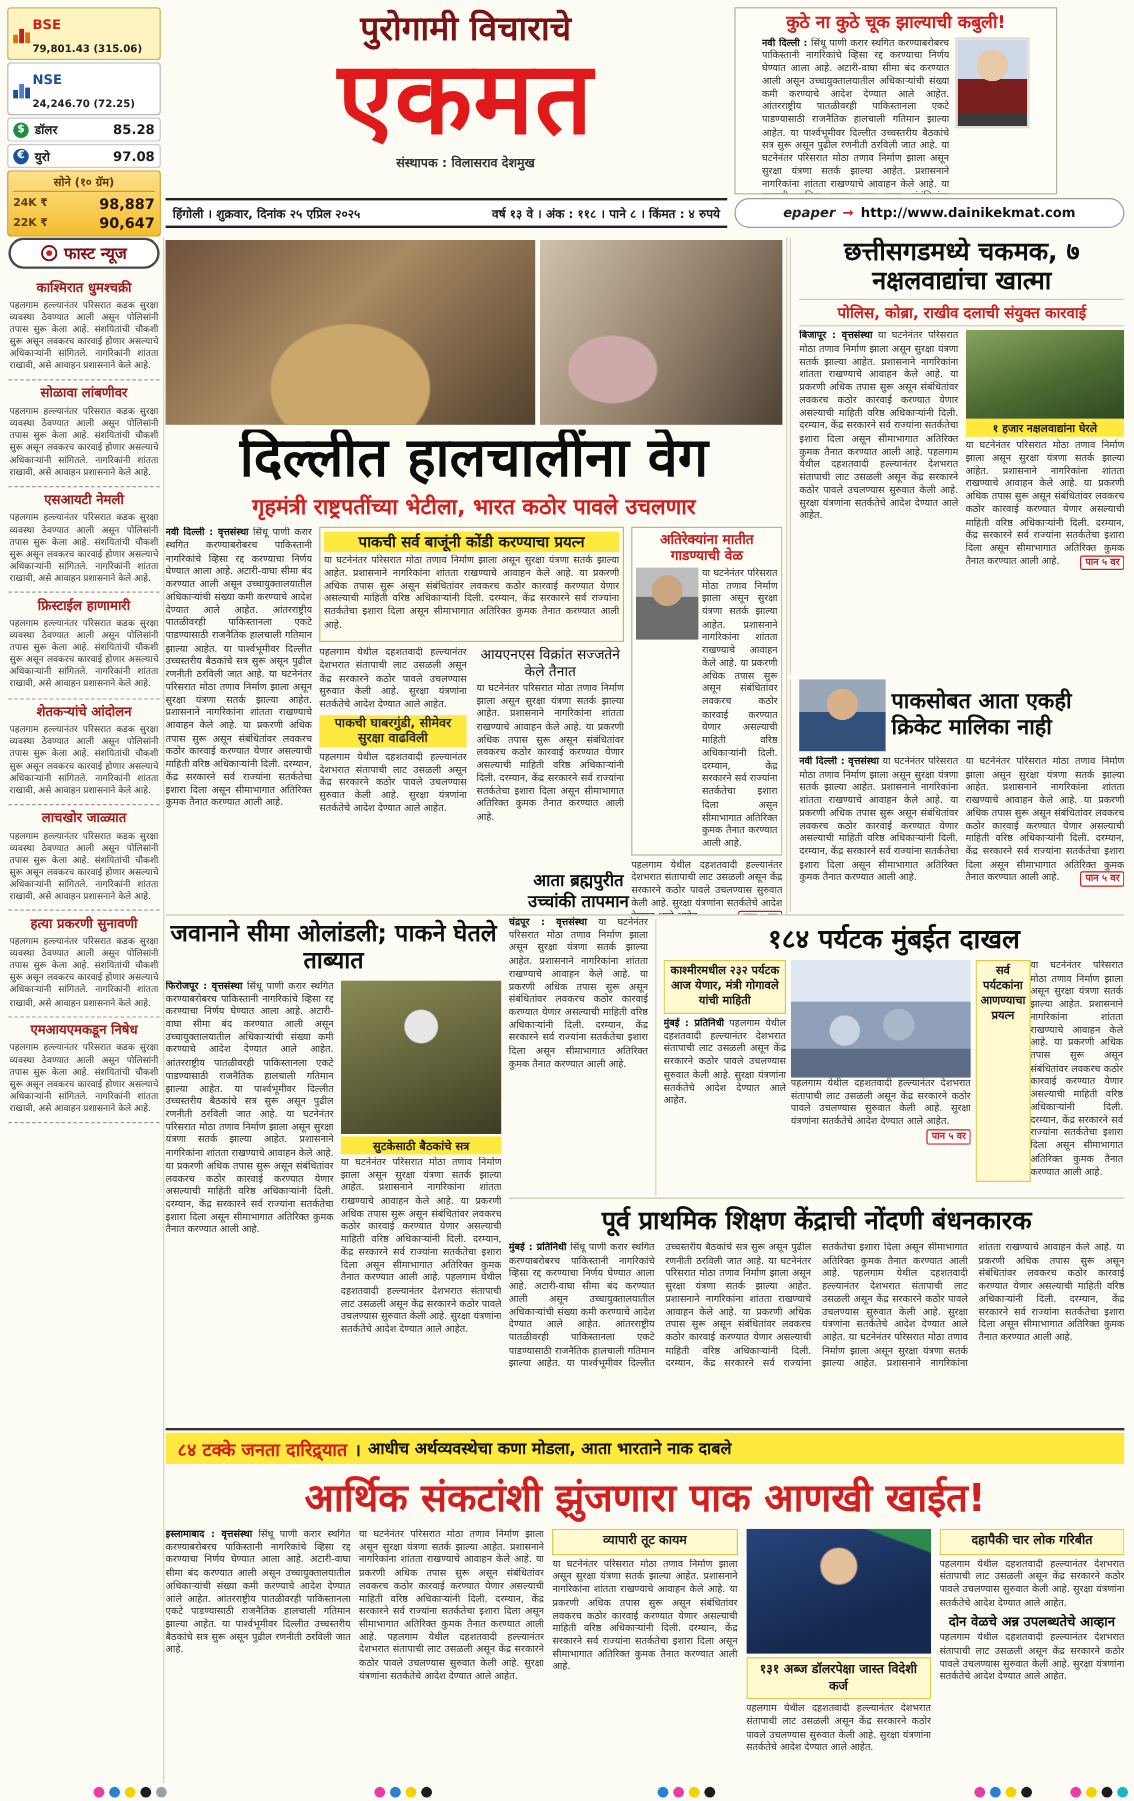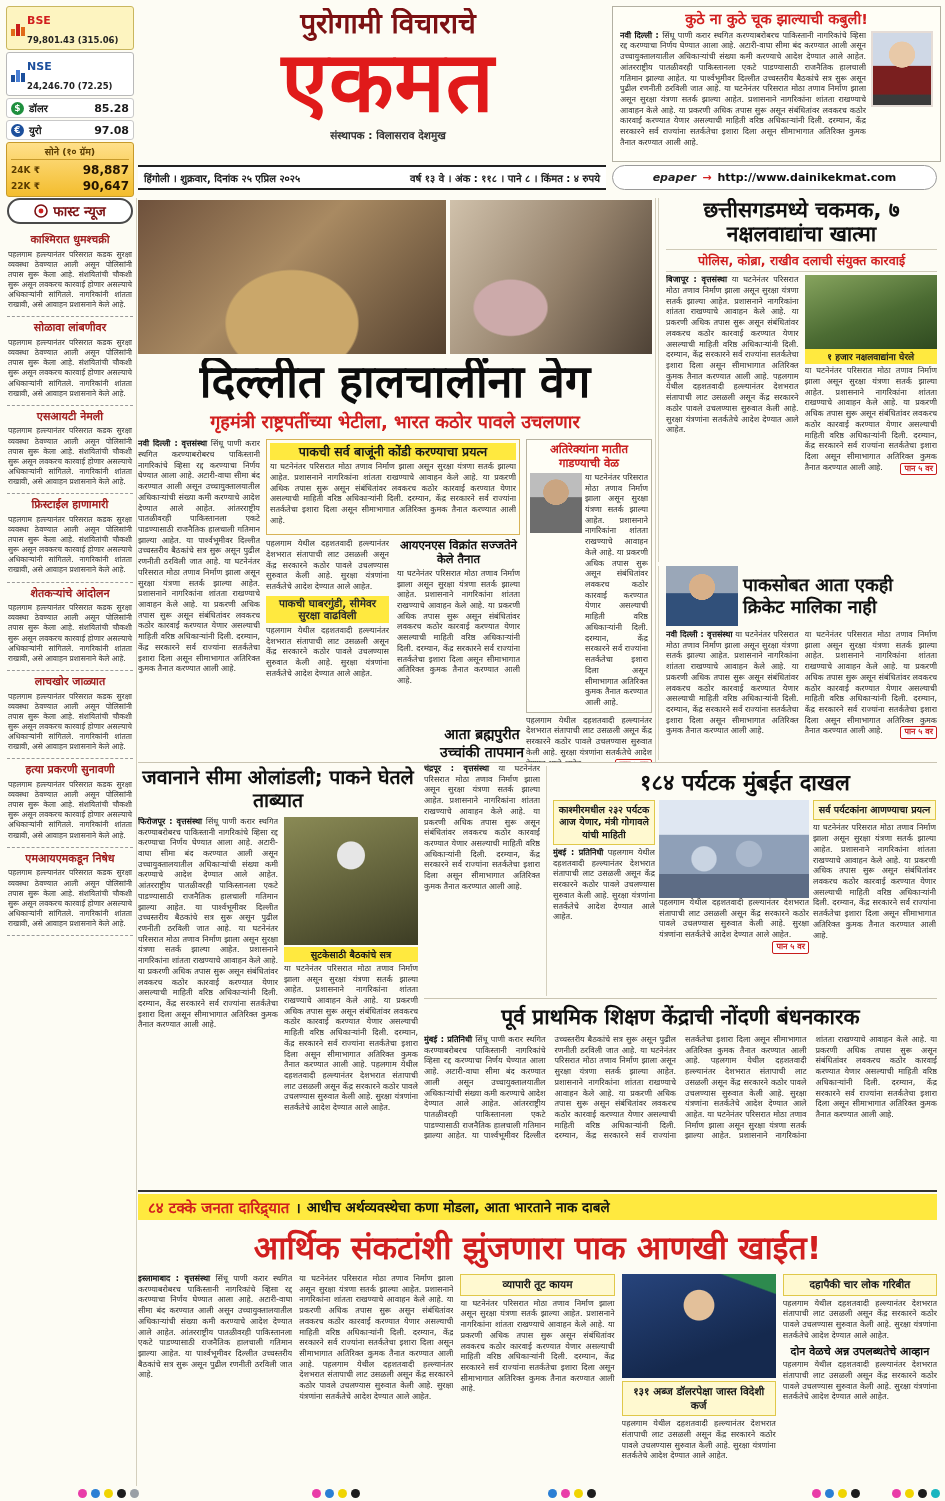--- a/index.html
+++ b/index.html
@@ -41,21 +41,21 @@
   .mast-top{font-size:28px;font-weight:bold;color:#7c1113;line-height:1.15}
   .mast-main{font-size:84px;font-weight:900;color:#e01a1a;line-height:1.02;letter-spacing:1px}
   .mast-founder{font-size:10.5px;color:#333;font-weight:bold;margin-top:2px}
   .datebar{left:138px;top:165px;width:468px;height:25px;border-top:2px solid #222;border-bottom:2px solid #222;display:flex;justify-content:space-between;align-items:center;padding:0 6px;font-size:10px;font-weight:bold;background:#fff}
   .epaper{left:612px;top:165px;width:325px;height:25px;border:1px solid #9a9a9a;border-radius:13px;display:flex;align-items:center;justify-content:center;gap:6px;font-size:11px;background:#fff}
   .epaper .lbl{font-style:italic;font-weight:bold;color:#222}
   .epaper .arrow{color:#d11f1f;font-weight:bold}
   .epaper .url{font-weight:bold;color:#111}
 
   
-  .confession{left:612px;top:6px;width:329px;height:156px;border:1px solid #b3b0a2;padding:4px 7px;background:#fffef6;overflow:hidden}
+  .confession{left:612px;top:6px;width:269px;height:156px;border:1px solid #b3b0a2;padding:4px 22px;background:#fffef6;overflow:hidden}
   .confession h2{font-size:14.5px;color:#d11f1f;text-align:center;margin-bottom:3px;line-height:1.15}
   .cphoto-s{float:right;width:62px;height:76px;margin:0 0 2px 5px;border:2px solid #e5dcd6;background:
     radial-gradient(circle at 50% 30%,#e8c9a8 0 22%,transparent 23%),
     linear-gradient(180deg,#cfd8e6 0 45%,#7a1f1f 46% 85%,#3a3a3a 86%)}
 
   
   .fastnews{left:6px;top:198px;width:128px;height:1288px;overflow:hidden;padding:0 1px}
   .fn-head{border:2px solid #4a4a4a;border-radius:14px;padding:2px 6px;display:flex;gap:5px;align-items:center;justify-content:center;margin-bottom:5px;background:#fff}
   .fn-head .txt{font-size:13.5px;font-weight:bold;color:#7c1113}
   .fn-item{padding:5px 1px 6px;border-bottom:1px dashed #9a9a9a}
@@ -90,21 +90,21 @@
   .lb-bB h3{font-size:12.5px;font-weight:800;text-align:center;background:#ffe93f;padding:1px 2px;margin-bottom:2px;line-height:1.2}
   .lb-c2{position:absolute;left:128px;top:100px;width:123px;height:218px}
   .lb-c3{position:absolute;left:259px;top:100px;width:123px;height:218px}
   .lb-c4{position:absolute;left:388px;top:0;width:126px;height:318px}
   .lb-c4 .mbox4{border:1px solid #b7b2a0;padding:3px;background:#fffef6;margin-bottom:3px;overflow:hidden}
   .lb-c4 .mbox4 h3{font-size:11.5px;color:#c81d1d;font-weight:800;text-align:center;line-height:1.2;margin-bottom:2px}
   .mil-photo{float:left;width:52px;height:60px;margin:0 3px 2px 0;background:
     radial-gradient(circle at 50% 32%,#caa581 0 26%,transparent 27%),
     linear-gradient(180deg,#bdbdbd 0 40%,#6d6d6d 41% 100%)}
   .yhead{background:#ffe93f;font-size:10.5px;font-weight:700;text-align:center;padding:1px 8px;margin:3px 0;line-height:1.2}
-  .bhead{font-size:11.5px;font-weight:700;text-align:center;line-height:1.2;margin-bottom:2px;color:#101010}
+  .bhead{font-size:11.5px;font-weight:400;text-align:center;line-height:1.2;margin-bottom:2px;color:#101010}
 
   
   .cricket{left:658px;top:566px;width:279px;height:194px;border-left:1px solid #d4cfbd;padding-left:7px;overflow:hidden}
   .cricket .top{display:flex;gap:5px;align-items:center}
   .ckphoto{flex:0 0 72px;width:72px;height:60px;background:
     radial-gradient(circle at 50% 35%,#d8b089 0 24%,transparent 25%),
     linear-gradient(180deg,#9aa7b8 0 45%,#31507a 46%)}
   .cricket h1{font-size:18px;font-weight:800;line-height:1.2;color:#101010}
   .ccols{display:flex;gap:6px;margin-top:4px;height:118px}
   .ccols .cc{width:50%;overflow:hidden}
@@ -128,21 +128,21 @@
   .tourist{left:546px;top:766px;width:391px;height:230px;border-left:1px solid #d4cfbd;padding-left:6px;overflow:hidden}
   .tourist h1{font-size:22px;font-weight:900;text-align:center;color:#101010}
   .t-row{display:flex;gap:4px;margin-top:4px;height:188px}
   .t-a{width:102px;display:flex;flex-direction:column;overflow:hidden}
   .t-box{background:#fff9d0;border:1px solid #e0c84a;padding:3px;font-size:9.5px;font-weight:bold;text-align:center;line-height:1.3;margin-bottom:3px}
   .t-p{width:150px;overflow:hidden}
   .tphoto{width:100%;height:98px;background:
     radial-gradient(circle at 30% 60%,#c9d4e2 0 10%,transparent 11%),
     radial-gradient(circle at 60% 55%,#aab8cc 0 12%,transparent 13%),
     linear-gradient(180deg,#dfe7f2 0 35%,#8fa0b8 36% 75%,#5d6c85 76%)}
-  .t-b{width:123px;overflow:hidden;display:flex;flex-direction:column}
+  .t-b{width:123px;overflow:hidden;display:flex;flex-direction:row}
 
   
   .school{left:424px;top:1002px;width:513px;height:184px;overflow:hidden}
   .school h1{font-size:21px;font-weight:900;text-align:center;color:#101010;margin-bottom:5px}
   .scols{column-count:4;column-gap:9px;height:146px;overflow:hidden}
 
   
   .pak{left:138px;top:1190px;width:799px;height:298px;border-top:2px solid #333;overflow:hidden}
   .strip{background:#ffe93f;display:flex;align-items:center;gap:6px;padding:3px 10px;font-weight:bold;margin-top:2px}
   .strip .red{color:#d11f1f;font-size:15px}

